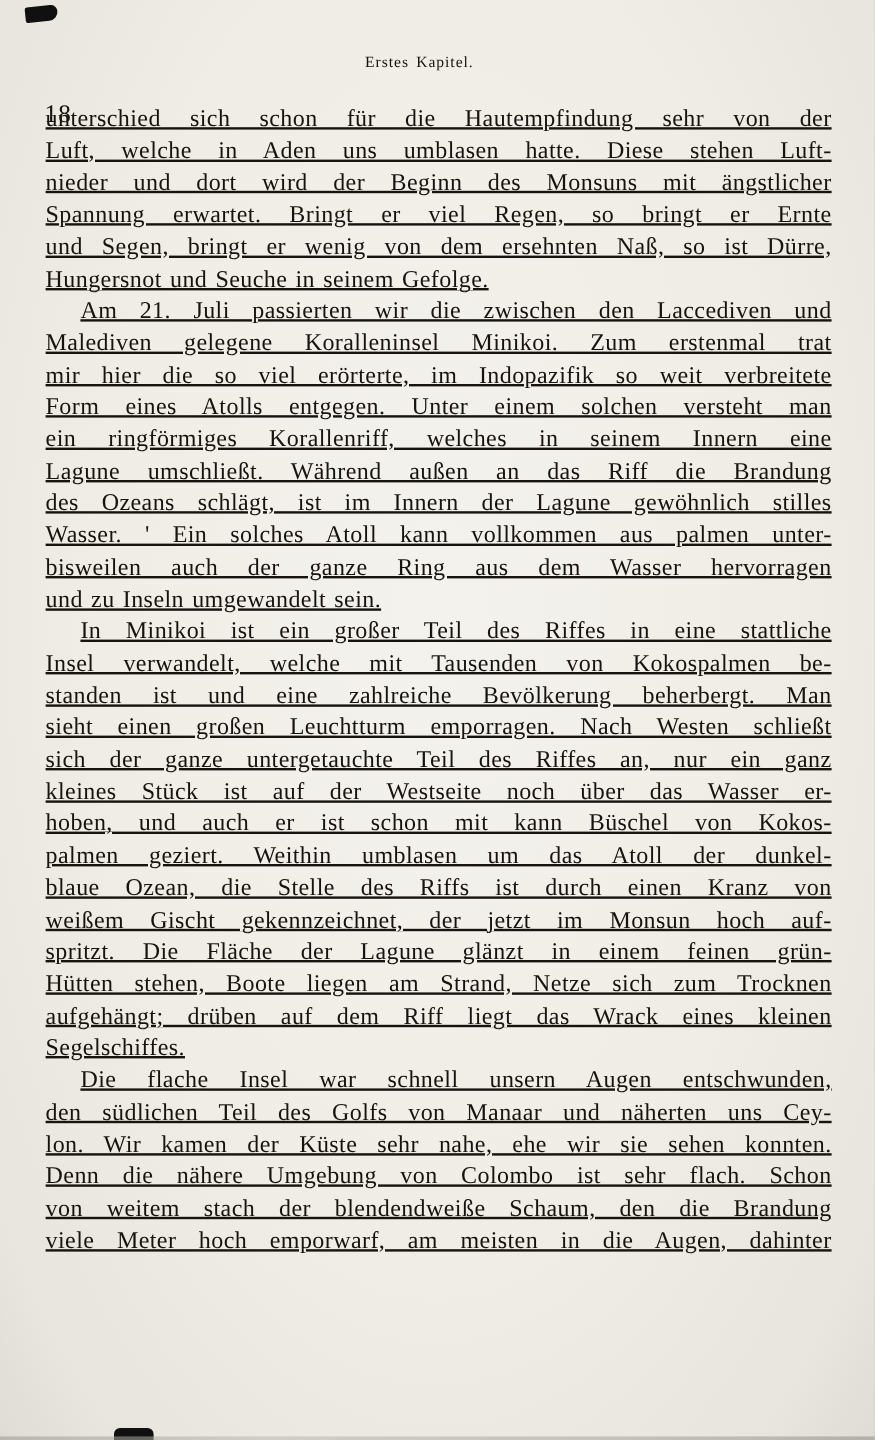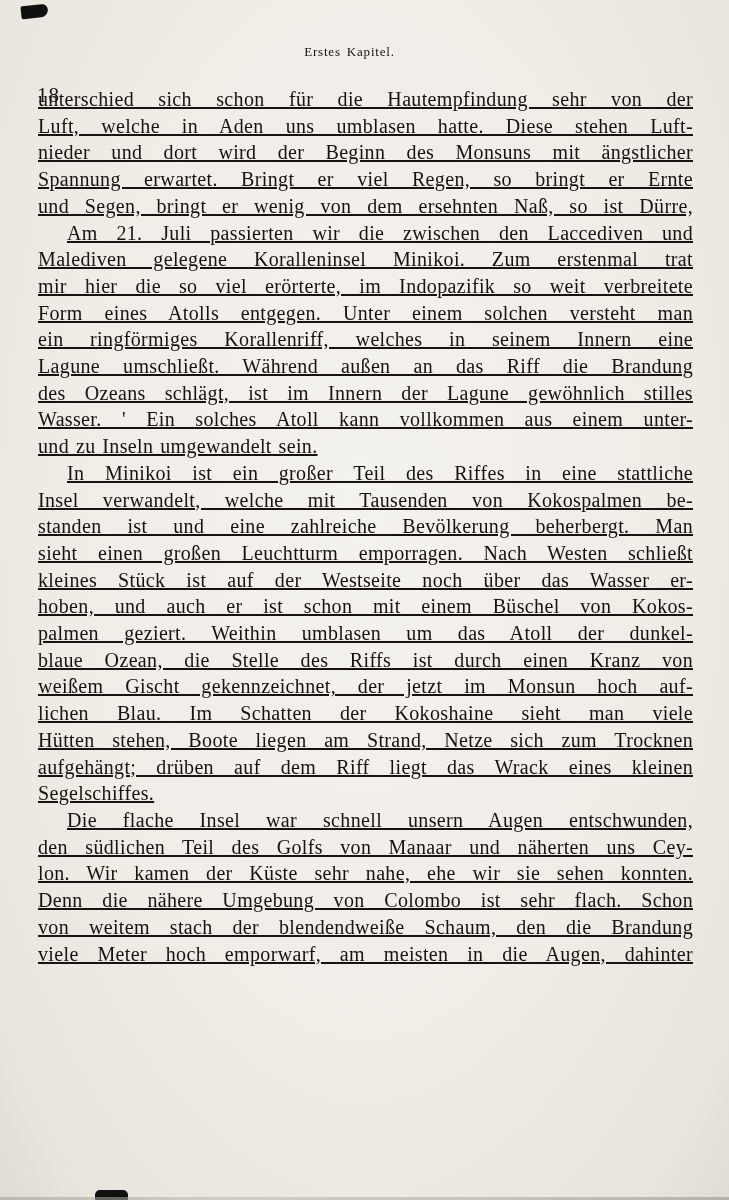--- a/index.html
+++ b/index.html
@@ -96,39 +96,42 @@
   <span class="page-number">18</span>
 
   <div class="chapter-title">Erstes Kapitel.</div>
 
   <div class="text-block">
       <div class="line">unterschied sich schon für die Hautempfindung sehr von der</div>
       <div class="line">Luft, welche in Aden uns umblasen hatte. Diese stehen Luft-</div>
       <div class="line">nieder und dort wird der Beginn des Monsuns mit ängstlicher</div>
       <div class="line">Spannung erwartet. Bringt er viel Regen, so bringt er Ernte</div>
       <div class="line">und Segen, bringt er wenig von dem ersehnten Naß, so ist Dürre,</div>
+      <div class="line last">Hungersnot und Seuche in seinem Gefolge.</div>
       <div class="line indent">Am 21. Juli passierten wir die zwischen den Laccediven und</div>
       <div class="line">Malediven gelegene Koralleninsel Minikoi. Zum erstenmal trat</div>
       <div class="line">mir hier die so viel erörterte, im Indopazifik so weit verbreitete</div>
       <div class="line">Form eines Atolls entgegen. Unter einem solchen versteht man</div>
       <div class="line">ein ringförmiges Korallenriff, welches in seinem Innern eine</div>
       <div class="line">Lagune umschließt. Während außen an das Riff die Brandung</div>
       <div class="line">des Ozeans schlägt, ist im Innern der Lagune gewöhnlich stilles</div>
-      <div class="line">Wasser. ' Ein solches Atoll kann vollkommen aus einem unter-</div>
+      <div class="line">Wasser. ' Ein solches Atoll kann vollkommen aus palmen unter-</div>
+      <div class="line">bisweilen auch der ganze Ring aus dem Wasser hervorragen</div>
       <div class="line last">und zu Inseln umgewandelt sein.</div>
       <div class="line indent">In Minikoi ist ein großer Teil des Riffes in eine stattliche</div>
       <div class="line">Insel verwandelt, welche mit Tausenden von Kokospalmen be-</div>
       <div class="line">standen ist und eine zahlreiche Bevölkerung beherbergt. Man</div>
       <div class="line">sieht einen großen Leuchtturm emporragen. Nach Westen schließt</div>
+      <div class="line">sich der ganze untergetauchte Teil des Riffes an, nur ein ganz</div>
       <div class="line">kleines Stück ist auf der Westseite noch über das Wasser er-</div>
-      <div class="line">hoben, und auch er ist schon mit einem Büschel von Kokos-</div>
+      <div class="line">hoben, und auch er ist schon mit kann Büschel von Kokos-</div>
       <div class="line">palmen geziert. Weithin umblasen um das Atoll der dunkel-</div>
       <div class="line">blaue Ozean, die Stelle des Riffs ist durch einen Kranz von</div>
       <div class="line">weißem Gischt gekennzeichnet, der jetzt im Monsun hoch auf-</div>
-      <div class="line">lichen Blau. Im Schatten der Kokoshaine sieht man viele</div>
+      <div class="line">spritzt. Die Fläche der Lagune glänzt in einem feinen grün-</div>
       <div class="line">Hütten stehen, Boote liegen am Strand, Netze sich zum Trocknen</div>
       <div class="line">aufgehängt; drüben auf dem Riff liegt das Wrack eines kleinen</div>
       <div class="line last">Segelschiffes.</div>
       <div class="line indent">Die flache Insel war schnell unsern Augen entschwunden,</div>
       <div class="line">den südlichen Teil des Golfs von Manaar und näherten uns Cey-</div>
       <div class="line">lon. Wir kamen der Küste sehr nahe, ehe wir sie sehen konnten.</div>
       <div class="line">Denn die nähere Umgebung von Colombo ist sehr flach. Schon</div>
       <div class="line">von weitem stach der blendendweiße Schaum, den die Brandung</div>
       <div class="line">viele Meter hoch emporwarf, am meisten in die Augen, dahinter</div>
     </div>

